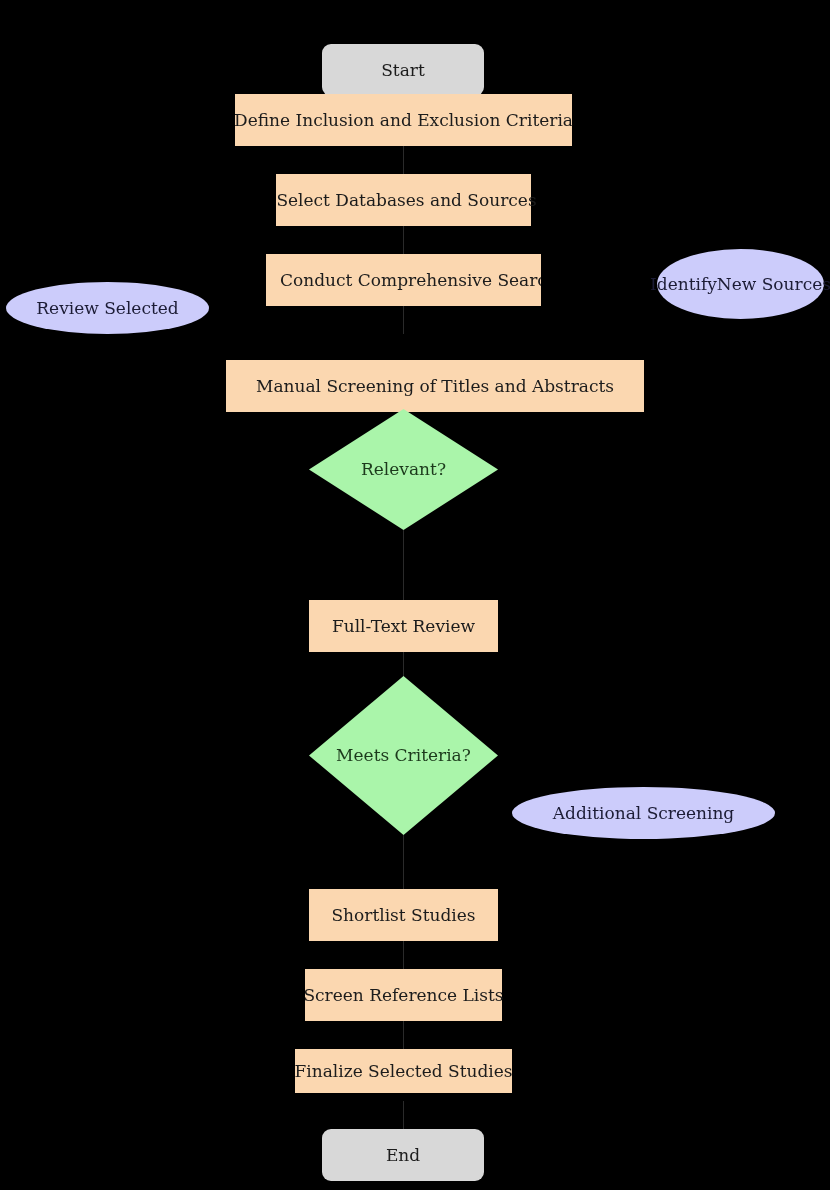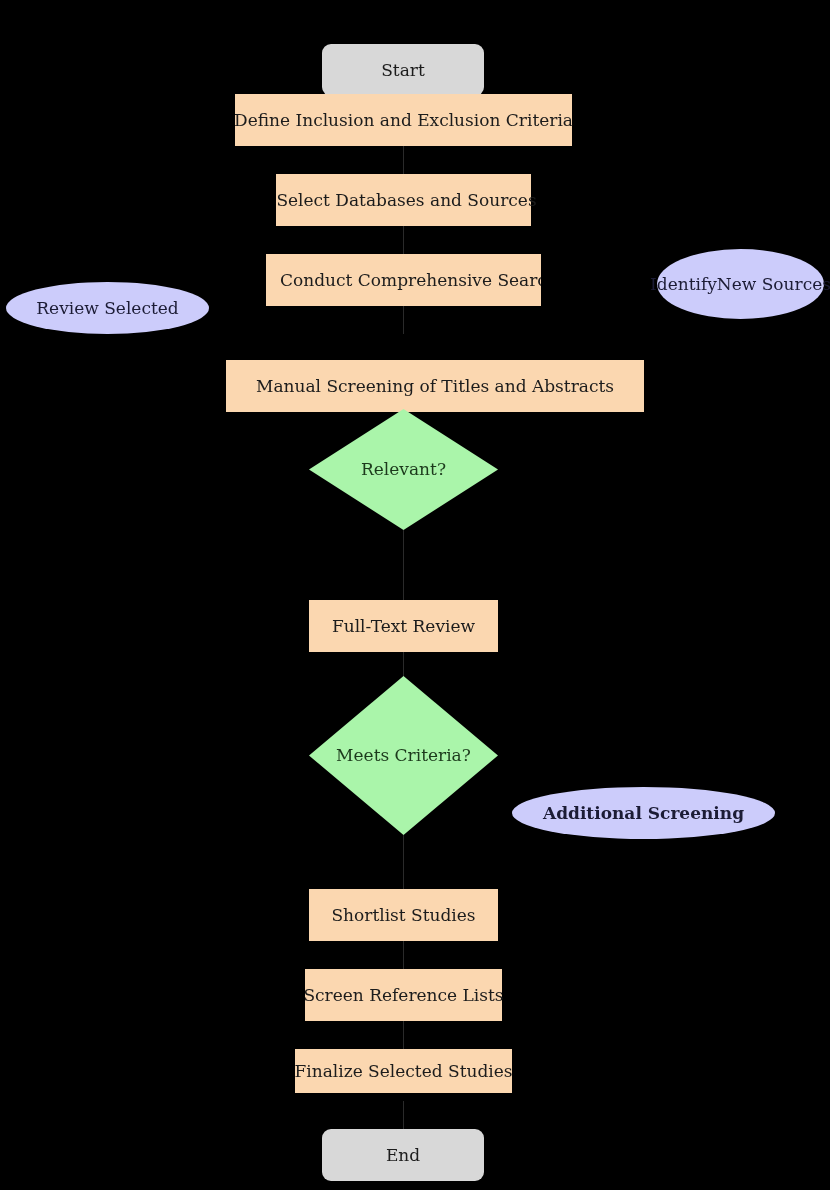--- a/index.html
+++ b/index.html
@@ -154,17 +154,17 @@
 
   <div class="node annotation" style="left:6px; top:282px; width:203px; height:52px;">
     <span>Review Selected</span>
   </div>
 
   <div class="node annotation" style="left:657px; top:249px; width:167px; height:70px; flex-direction:row;">
     <span>Identify</span>
     <span>New Sources</span>
   </div>
 
-  <div class="node annotation" style="left:512px; top:787px; width:263px; height:52px;font-weight:bold;">
+  <div class="node annotation" style="left:512px; top:787px; width:263px; height:52px;">
     <span>Additional Screening</span>
   </div>
 
 </div>
 
 </body></html>

